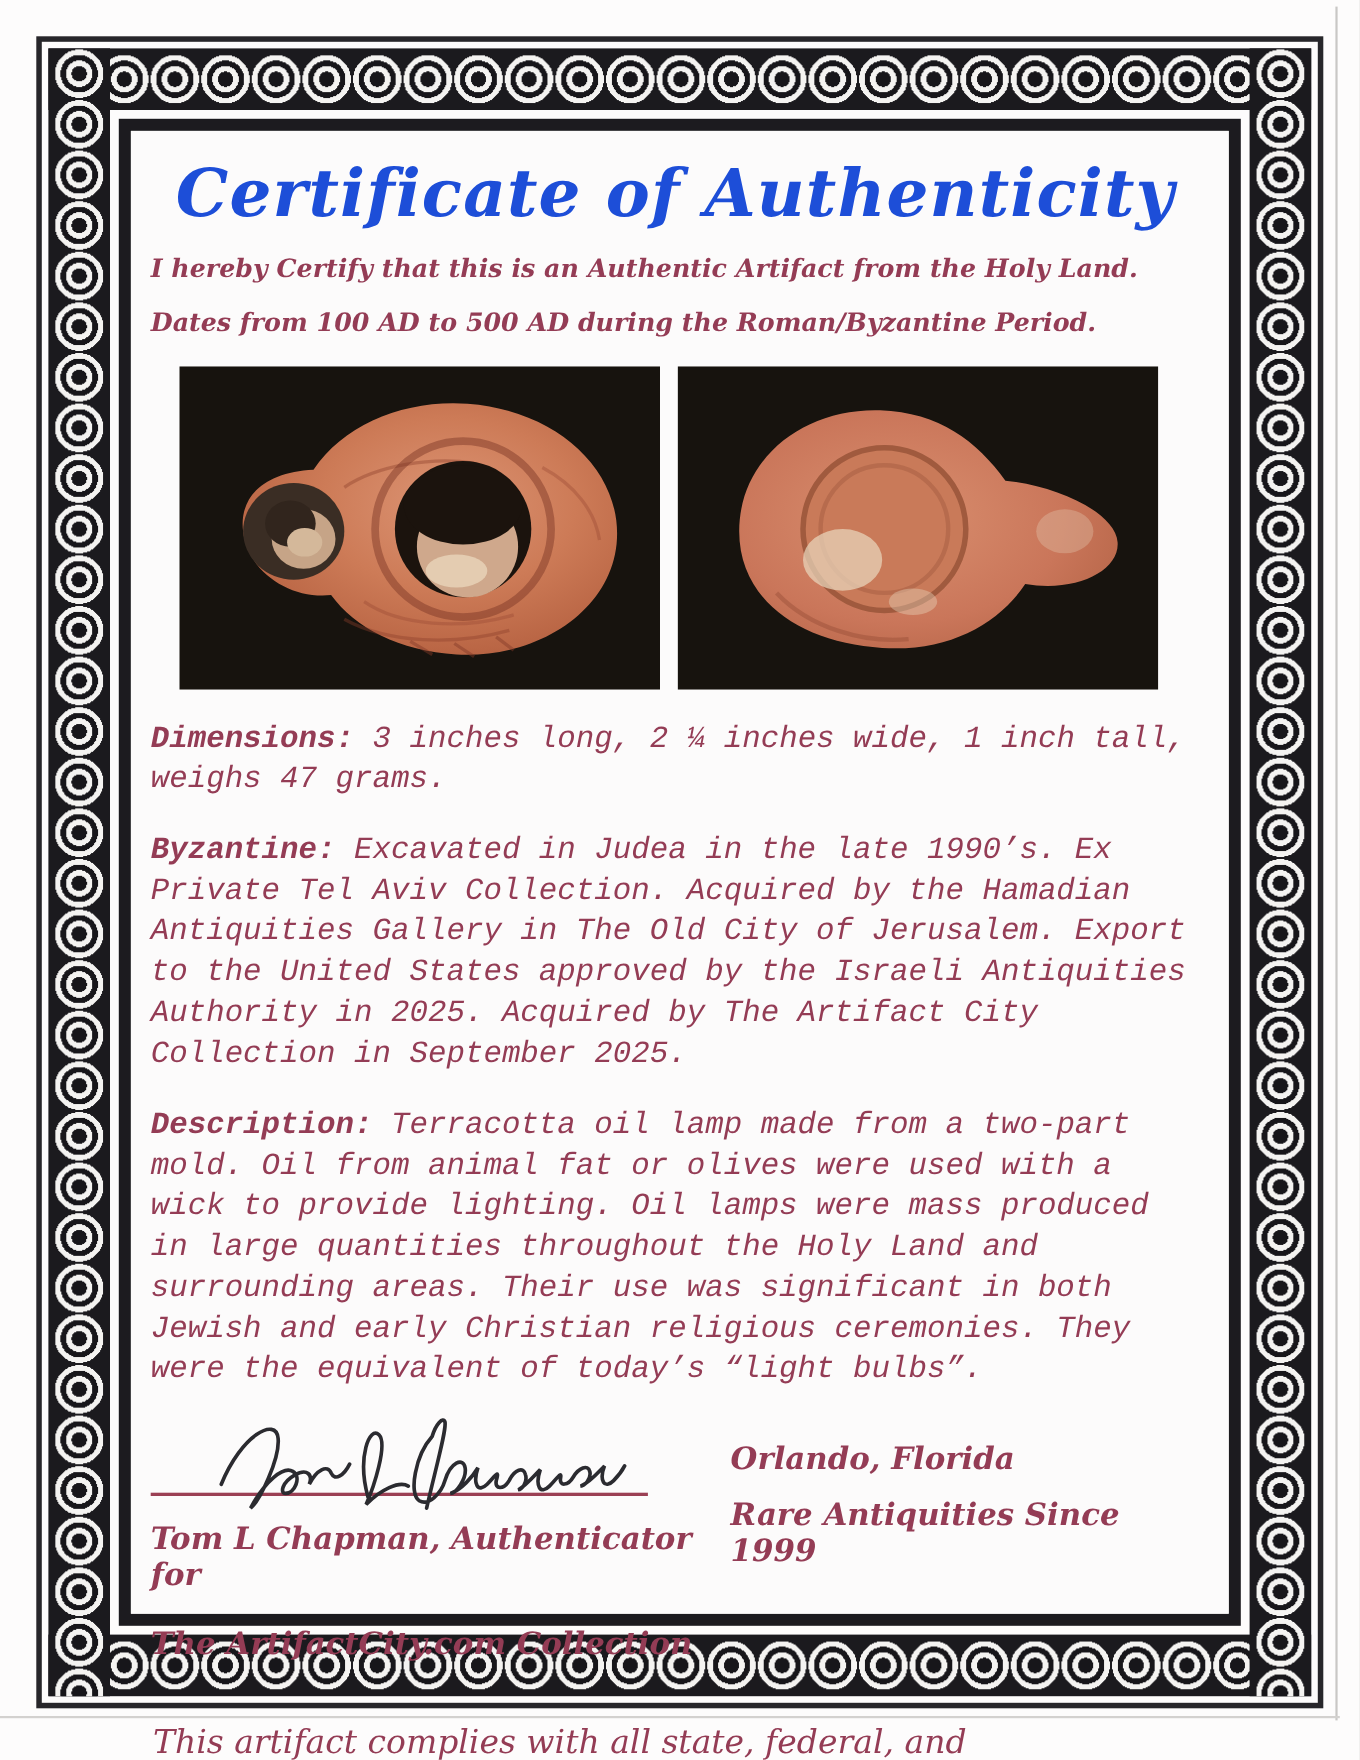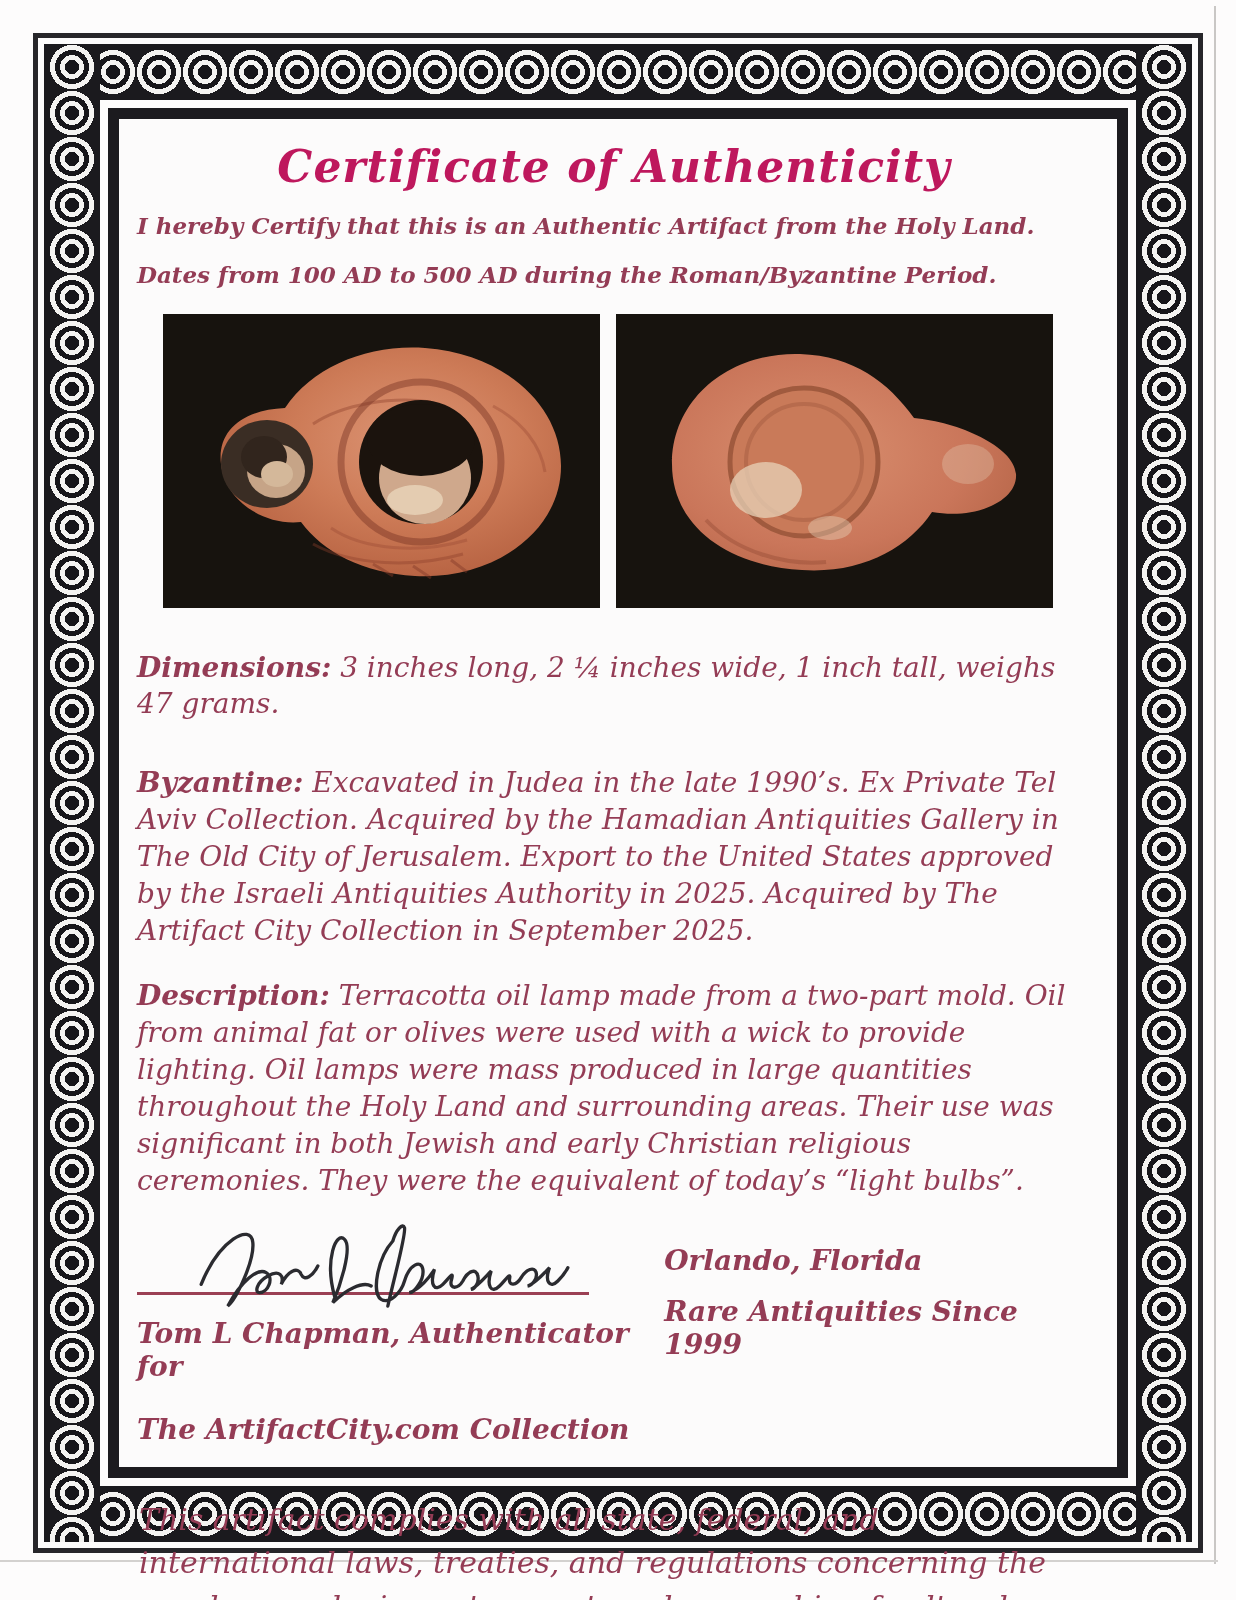--- a/index.html
+++ b/index.html
@@ -37,31 +37,31 @@
     position:absolute;left:119px;top:119px;right:119px;bottom:133px;
     background:#fcfbfb;
     padding:10px 26px 0 18px;
     box-sizing:border-box;
     color:#943c55;
     font-style:italic;
   }
   .title{
     margin:12px 0 6px 0;
     text-align:center;
-    font-size:44px;
+    font-size:60px;
     font-weight:700;
     letter-spacing:1px;
-    color:#be185d;
+    color:#1d4ed8;
   }
   .certify-line{margin:20px 0 0 0;font-size:23px;font-weight:700;line-height:1.25;}
 
   .photos{display:flex;gap:16px;margin:24px 0 0 26px;}
   .photo{width:437px;height:294px;display:block;}
 
-  .para{margin:42px 0 0 0;font-size:28px;line-height:1.32;max-width:952px;}
+  .para{margin:28px 0 0 0;font-size:28px;line-height:1.32;max-width:952px;font-family:Liberation Mono, monospace;}
   .para .lbl{font-weight:700;}
   .para-desc{margin-top:28px;}
 
   .sig-row{display:flex;margin:16px 0 0 0;}
   .sig-col{width:545px;}
   .sig-svg{display:block;margin-left:10px;height:100px;width:470px;}
   .sig-line{width:452px;border-bottom:3px solid #9b4054;margin-top:-24px;}
   .sig-caption{font-size:28px;font-weight:700;margin:22px 0 0 0;}
   .sig-caption-2{margin-top:30px;}
   .meta-col{padding-top:28px;}

